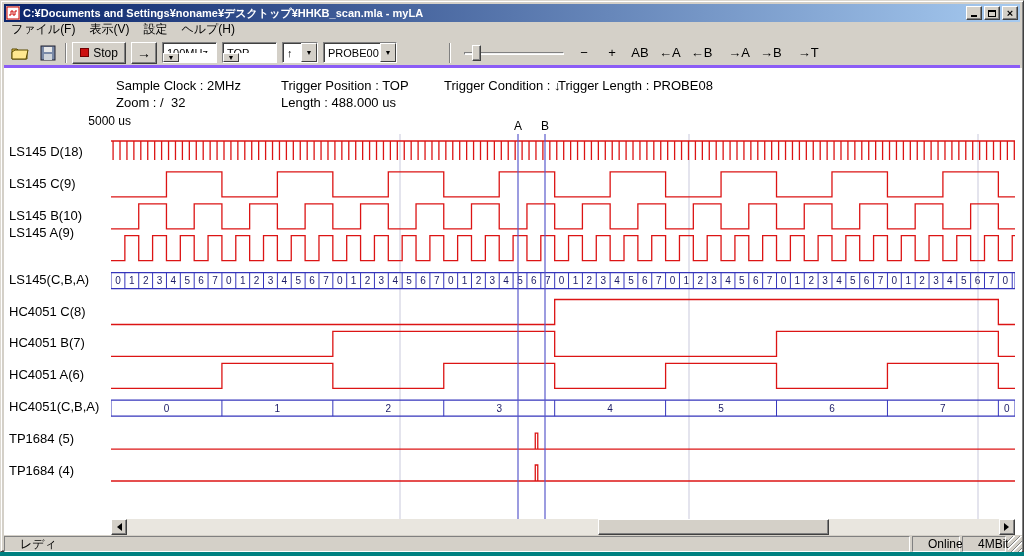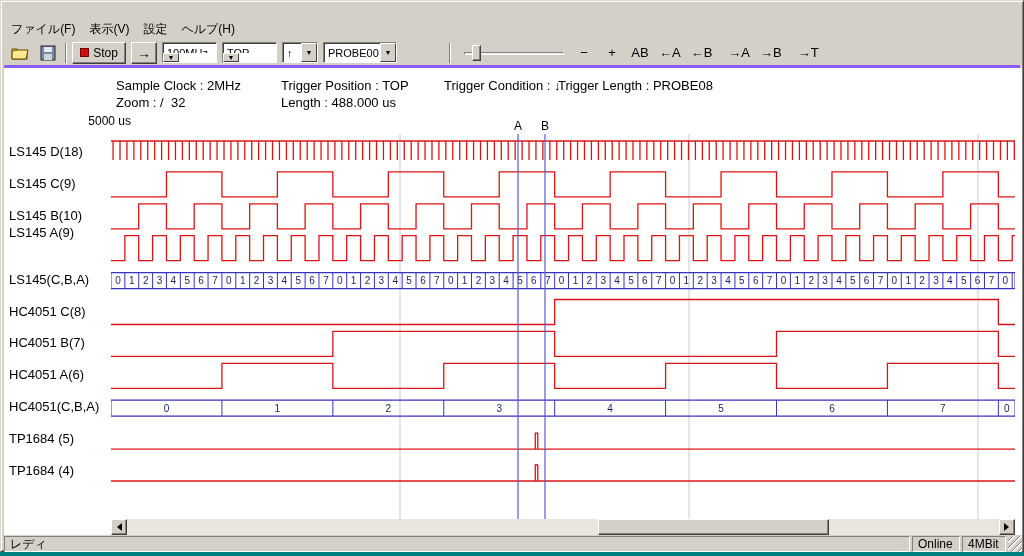--- a/index.html
+++ b/index.html
@@ -63,32 +63,49 @@
   .sb-btn { width: 16px; height: 16px; background: #d4d0c8; border: 1px solid;
     border-color: #fff #404040 #404040 #fff; box-shadow: inset -1px -1px 0 #808080;
     display: flex; align-items: center; justify-content: center; }
   .tri-l { width: 0; height: 0; border: 4px solid transparent; border-right: 5px solid #000; margin-left: -3px; }
   .tri-r { width: 0; height: 0; border: 4px solid transparent; border-left: 5px solid #000; margin-right: -3px; }
   .sb-track { flex: 1; position: relative; background: #e9e6df; }
   .sb-thumb { position: absolute; left: 54%; width: 26.5%; top: 0; height: 16px; background: #d4d0c8;
     border: 1px solid; border-color: #fff #404040 #404040 #fff; box-shadow: inset -1px -1px 0 #808080; }
   .statusbar { position: absolute; left: 3px; top: 535px; width: 1018px; height: 16px;
     background: #d4d0c8; display: flex; align-items: stretch; font-size: 12px; gap: 2px; }
-  .sb-panel { border: 1px solid; border-color: #808080 #fff #fff #808080; padding: 0 5px;
+  .sb-panel { border: 1px solid; border-color: #808080 #fff #fff #808080; padding: 0 15px;
     display: flex; align-items: center; white-space: nowrap; }
   .sb-ready { flex: 1; }
   .sb-online { width: 48px; justify-content: left; }
   .sb-mem { width: 44px; }
   .grip { width: 14px; background: repeating-linear-gradient(135deg, #d4d0c8 0 3px, #808080 3px 4px, #ffffff 4px 5px); }
 </style>
 </head>
 <body>
 
 <div class="window">
 
+  <div class="titlebar">
+    <svg width="14" height="14">
+      <rect x="0" y="0" width="14" height="14" fill="#d4d0c8"></rect>
+      <rect x="1" y="1" width="12" height="12" fill="#ffffff" stroke="#cc0000"></rect>
+      <polyline points="3,9 5,9 5,5 7,5 7,9 9,9 9,5 11,5" stroke="#cc0000" fill="none"></polyline>
+    </svg>
+    <span class="title-text">C:¥Documents and Settings¥noname¥デスクトップ¥HHKB_scan.mla - myLA</span>
+    <span class="cap-btn">
+        <span class="g-min"></span>
+      </span>
+    <span class="cap-btn">
+        <span class="g-max"></span>
+      </span>
+    <span class="cap-btn">
+        <span class="g-close">×</span>
+      </span>
+  </div>
 
   <div class="menubar">
     <span class="menu-item">ファイル(F)</span>
     <span class="menu-item">表示(V)</span>
     <span class="menu-item">設定</span>
     <span class="menu-item">ヘルプ(H)</span>
   </div>
 
   <div class="toolbar">
     <span class="tb-icon">

